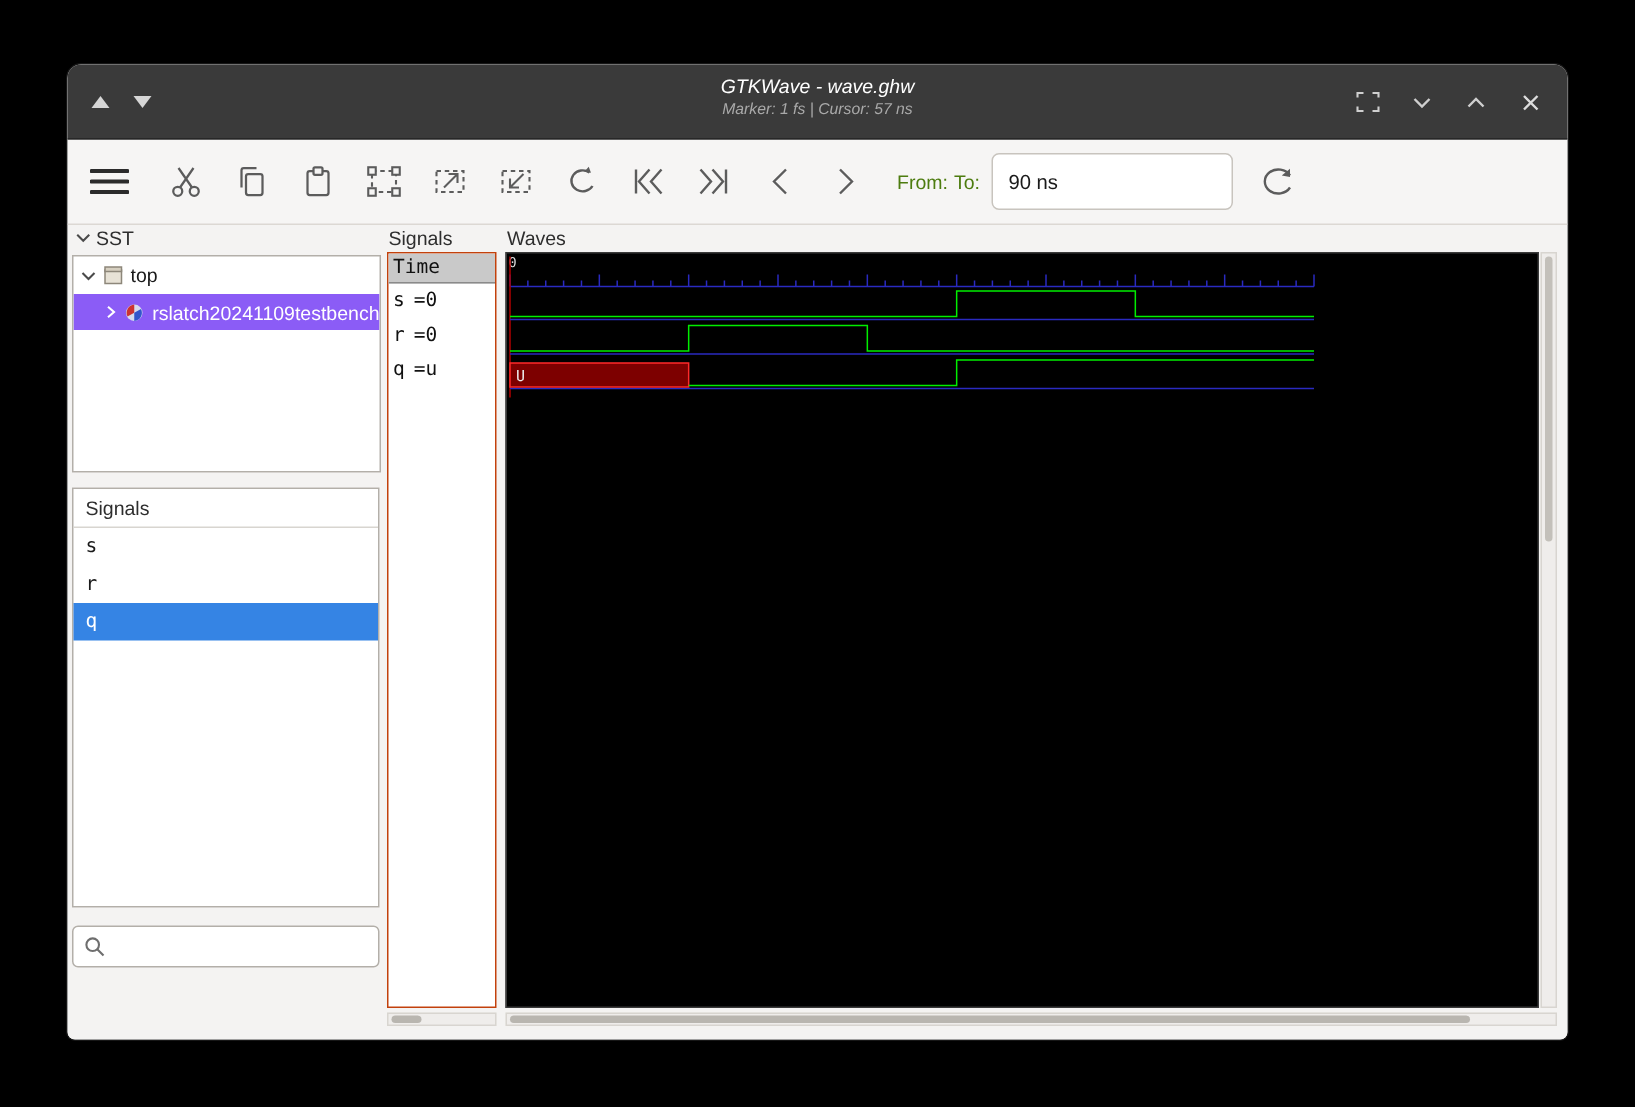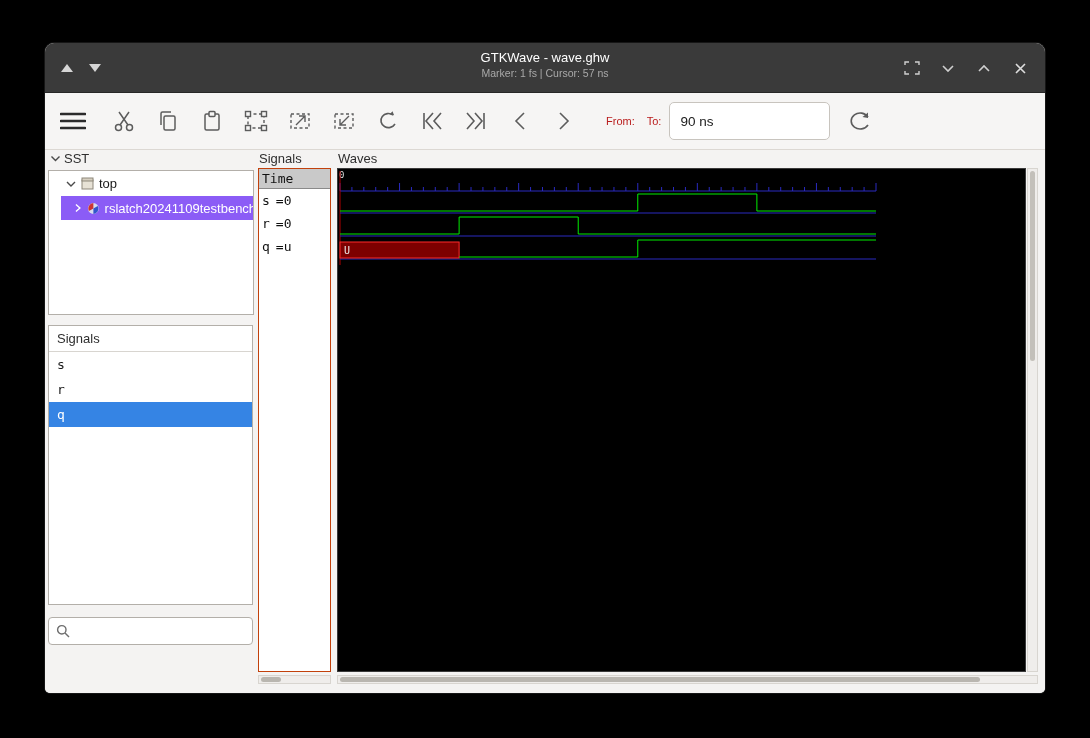--- a/index.html
+++ b/index.html
@@ -10,44 +10,44 @@
     background:#f4f3f2; border-radius:9px 9px 5px 5px; overflow:hidden;
     box-shadow:0 0 0 1px #161616, 0 6px 18px rgba(0,0,0,.6);
     display:flex; flex-direction:column; }
 
   
   .titlebar { height:50px; background:#3a3a3a; border-bottom:1px solid #272727; position:relative; flex:0 0 auto; }
   .tb-left { position:absolute; left:16px; top:0; height:50px; display:flex; align-items:center; gap:16px; }
   .tri { width:0; height:0; border-left:6px solid transparent; border-right:6px solid transparent; cursor:default; }
   .tri.up { border-bottom:8px solid #d6d6d6; }
   .tri.down { border-top:8px solid #d6d6d6; }
-  .tb-center { position:absolute; left:0; right:0; top:6px; text-align:center; color:#fff; }
+  .tb-center { position:absolute; left:0; right:0; top:6px; text-align:center; color:#fff;font-style:italic; }
   .tb-title { font-size:13px; line-height:17px; }
   .tb-sub { font-size:10.5px; color:#a9a9a9; line-height:14px; }
   .tb-right { position:absolute; right:14px; top:0; height:50px; display:flex; align-items:center; gap:14px; }
   .tb-btn { width:22px; height:22px; display:flex; align-items:center; justify-content:center; cursor:default; }
 
   
   .toolbar { height:57px; background:#f6f5f4; border-bottom:1px solid #dcd8d3; display:flex; align-items:center; padding:0 0 0 13px; flex:0 0 auto; }
   .tool { width:28px; height:28px; display:flex; align-items:center; justify-content:center; margin-right:16px; cursor:default; }
   .tool.menu { margin-right:22px; width:30px; }
   .tool svg { display:block; }
-  .tb-label { font-size:11px; color:#b91c1c; margin-left:12px; }
+  .tb-label { font-size:13px; color:#4d7c0f; margin-left:4px; }
   .time-input { width:167px; height:38px; border:1px solid #c8c4be; border-radius:5px; background:#fff;
     font-family:"Liberation Sans",sans-serif; font-size:13.5px; color:#1a1a1a; padding:0 10px; margin-left:8px; outline:none; }
   .time-input.to { width:161px; }
 
   
   .content { position:relative; flex:1; background:#f4f3f2; }
 
   .panel-label { font-size:13px; color:#2e2e2e; }
 
   
   .sst-header { position:absolute; left:5px; top:1px; display:flex; align-items:center; gap:3px; }
-  .tree-box { position:absolute; left:3px; top:20px; width:206px; height:145px; background:#fff; border:1px solid #b3afa9; overflow:hidden;padding-left:12px; }
+  .tree-box { position:absolute; left:3px; top:20px; width:206px; height:145px; background:#fff; border:1px solid #b3afa9; overflow:hidden; }
   .tree-row { height:25px; display:flex; align-items:center; gap:5px; padding-left:5px; font-size:13px; color:#1a1a1a; cursor:default; white-space:nowrap; }
   .tree-row.selected { height:24px; background:#8b5cf6; color:#fff; padding-left:13px; overflow:hidden;justify-content:flex-end; }
   .tree-row .lbl { overflow:hidden; text-overflow:clip; }
 
   .siglist-box { position:absolute; left:3px; top:175px; width:205px; height:280px; background:#fff; border:1px solid #b3afa9; }
   .siglist-head { height:26px; display:flex; align-items:center; padding-left:8px; font-size:13px; color:#2e2e2e; border-bottom:1px solid #d8d5d0; }
   .sig-item { height:25px; display:flex; align-items:center; padding-left:8px; font-size:13px; font-family:"DejaVu Sans Mono",monospace; color:#1a1a1a; cursor:default; }
   .sig-item.selected { background:#3584e4; color:#fff; }
 
   .search-box { position:absolute; left:3px; top:467px; width:205px; height:28px; background:#fff; border:1px solid #b3afa9; border-radius:4px; display:flex; align-items:center; padding-left:7px; gap:6px; }

